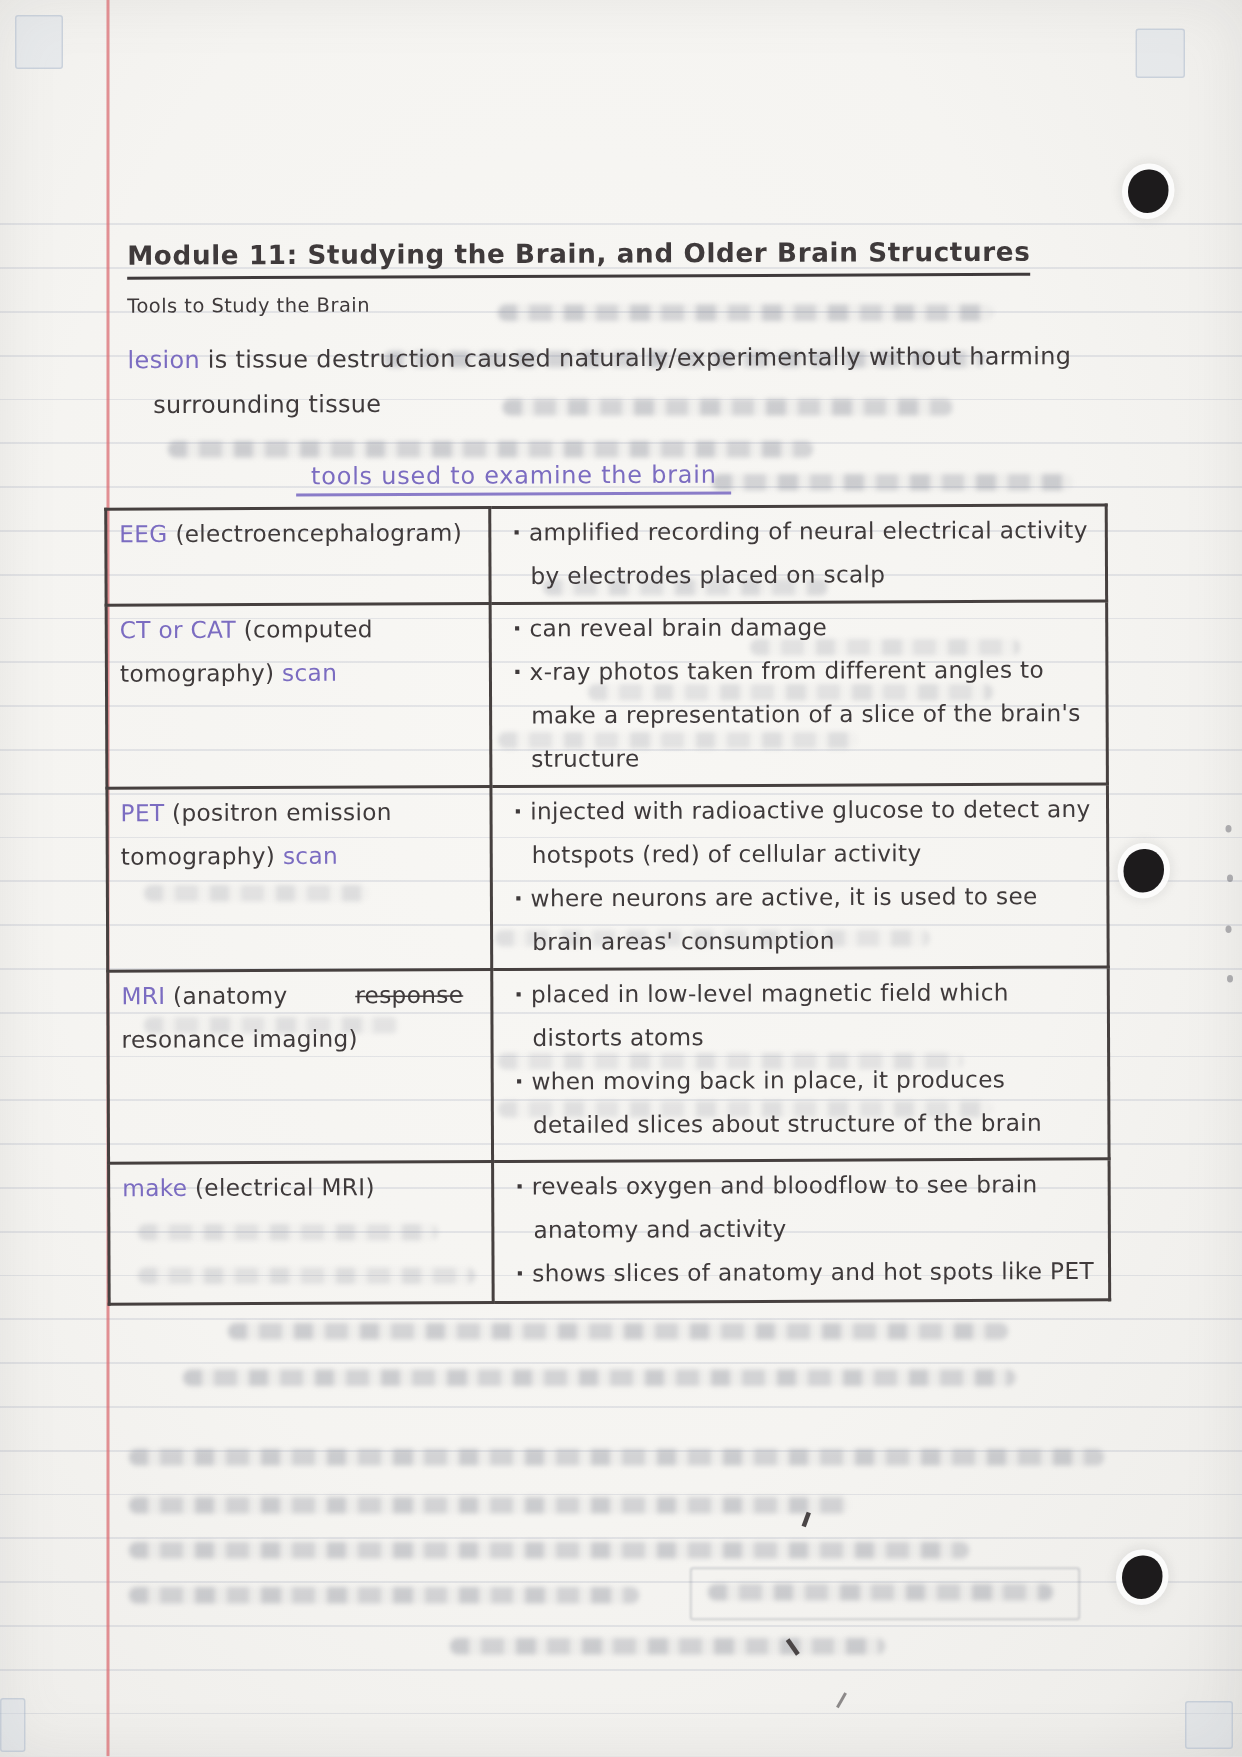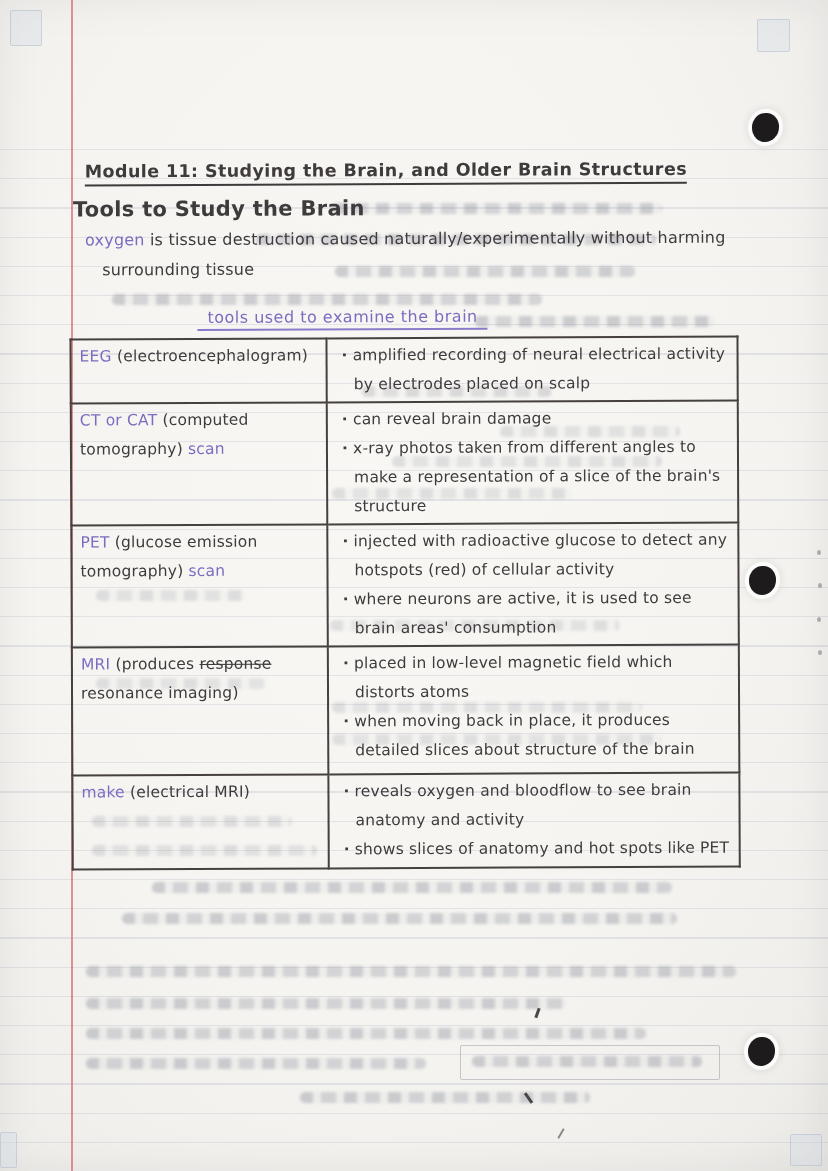--- a/index.html
+++ b/index.html
@@ -54,22 +54,22 @@
 
   
   .content{position:absolute;left:0;top:0;right:0;transform:rotate(-0.25deg);}
   .purple{color:#7b6cc1;}
   .title{
     position:absolute;left:84px;top:160px;margin:0;
     font-size:17.5px;font-weight:600;letter-spacing:.4px;
     border-bottom:2.5px solid #3f3a3b;padding-bottom:3px;
   }
   .section-heading{
-    position:absolute;left:72px;top:196px;
-    font-size:21px;letter-spacing:.3px;font-weight:bold;
+    position:absolute;left:84px;top:196px;
+    font-size:13px;letter-spacing:.3px;
   }
   .definition{
     position:absolute;left:84px;top:224px;width:676px;margin:0;
     font-size:16px;line-height:30px;letter-spacing:.2px;
     padding-left:17px;text-indent:-17px;
   }
   .table-caption{
     position:absolute;left:196px;top:307px;
     font-size:16px;letter-spacing:.5px;
     border-bottom:2px solid #8a7cc8;padding:0 10px 2px 10px;
@@ -77,21 +77,21 @@
   table.tools{
     position:absolute;left:68px;top:337px;width:669px;
     border-collapse:collapse;table-layout:fixed;
   }
   table.tools td{
     border:2.2px solid #46403f;vertical-align:top;
     padding:2px 6px 2px 8px;
     font-size:15.5px;line-height:29px;letter-spacing:.2px;
   }
   td.tool-cell{width:240px;}
-  .strike{text-decoration:line-through;}
+  .strike{text-decoration:line-through;margin-left:40px;}
   .bullet{padding-left:18px;text-indent:-12px;}
   .bullet::before{content:"·";font-weight:700;margin-right:5px;}
 </style>
 </head>
 <body>
 
 <div class="page">
 
   <div class="ruled"></div>
   <div class="margin-line"></div>
@@ -138,48 +138,48 @@
   <div class="edge-dot" style="left:818px;top:583px;"></div>
   <div class="edge-dot" style="left:817px;top:617px;"></div>
   <div class="edge-dot" style="left:818px;top:650px;"></div>
 
   <div class="content">
 
     <h1 class="title">Module 11: Studying the Brain, and Older Brain Structures</h1>
 
     <div class="section-heading">Tools to Study the Brain</div>
 
-    <p class="definition"><span class="purple">oxygen</span> <span>is tissue destruction caused naturally/experimentally without harming surrounding tissue</span></p>
+    <p class="definition"><span class="purple">lesion</span> <span>is tissue destruction caused naturally/experimentally without harming surrounding tissue</span></p>
 
     <div class="table-caption purple">tools used to examine the brain</div>
 
     <table class="tools">
       <tbody>
         <tr style="height:61px;">
           <td class="tool-cell"><span class="purple">EEG</span> <span>(electroencephalogram)</span></td>
           <td>
             <div class="bullet">amplified recording of neural electrical activity by electrodes placed on scalp</div>
           </td>
         </tr>
         <tr style="height:120px;">
           <td class="tool-cell"><span class="purple">CT or CAT</span> <span>(computed tomography)</span> <span class="purple">scan</span></td>
           <td>
             <div class="bullet">can reveal brain damage</div>
             <div class="bullet">x-ray photos taken from different angles to make a representation of a slice of the brain's structure</div>
           </td>
         </tr>
         <tr style="height:120px;">
-          <td class="tool-cell"><span class="purple">PET</span> <span>(glucose emission tomography)</span> <span class="purple">scan</span></td>
+          <td class="tool-cell"><span class="purple">PET</span> <span>(positron emission tomography)</span> <span class="purple">scan</span></td>
           <td>
             <div class="bullet">injected with radioactive glucose to detect any hotspots (red) of cellular activity</div>
             <div class="bullet">where neurons are active, it is used to see brain areas' consumption</div>
           </td>
         </tr>
         <tr style="height:128px;">
-          <td class="tool-cell"><span class="purple">MRI</span> <span>(produces</span> <span class="strike">response</span> <span>resonance imaging)</span></td>
+          <td class="tool-cell"><span class="purple">MRI</span> <span>(anatomy</span> <span class="strike">response</span> <span>resonance imaging)</span></td>
           <td>
             <div class="bullet">placed in low-level magnetic field which distorts atoms</div>
             <div class="bullet">when moving back in place, it produces detailed slices about structure of the brain</div>
           </td>
         </tr>
         <tr style="height:94px;">
           <td class="tool-cell"><span class="purple">make</span> <span>(electrical MRI)</span></td>
           <td>
             <div class="bullet">reveals oxygen and bloodflow to see brain anatomy and activity</div>
             <div class="bullet">shows slices of anatomy and hot spots like PET</div>

